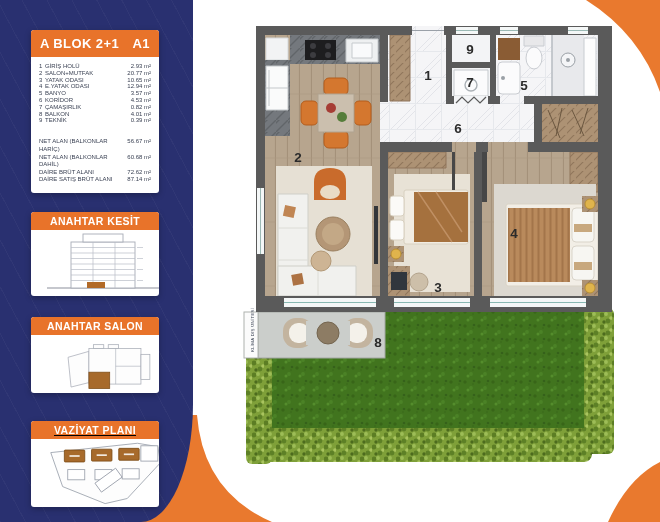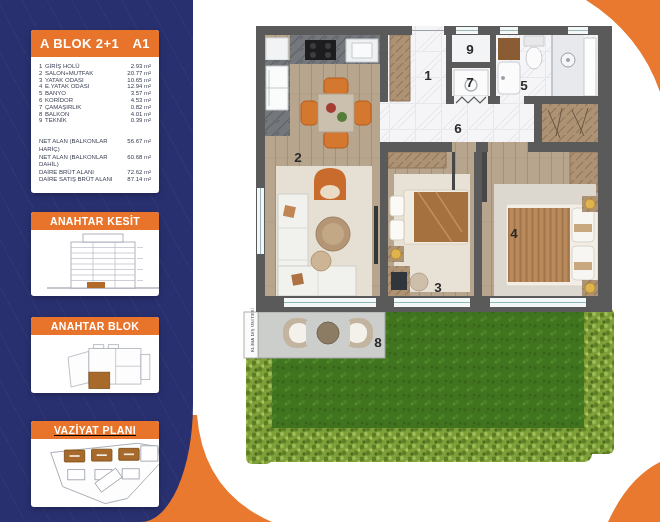--- a/index.html
+++ b/index.html
@@ -381,21 +381,21 @@
           <line x1="106" y1="17.5" x2="112" y2="17.5"></line>
             <line x1="106" y1="28.5" x2="112" y2="28.5"></line>
           <line x1="106" y1="39.5" x2="112" y2="39.5"></line>
             <line x1="106" y1="50.5" x2="112" y2="50.5"></line>
         </g>
         <rect x="56" y="52" width="18" height="6" fill="#b26a28"></rect>
       </svg>
     </div>
 
     <div class="card" id="plan-card">
-      <div class="card-header small-header">ANAHTAR BLOK</div>
+      <div class="card-header small-header">ANAHTAR SALON</div>
       <svg class="mini" width="150" height="58" viewBox="0 0 150 78">
         <polygon points="24,30 52,22 52,64 28,70" fill="#fdfdfd" stroke="#a7acb6"></polygon>
         <rect x="52" y="18" width="70" height="48" fill="#fdfdfd" stroke="#a7acb6"></rect>
         <rect x="58" y="13" width="14" height="5" fill="#fdfdfd" stroke="#a7acb6"></rect>
         <rect x="78" y="13" width="14" height="5" fill="#fdfdfd" stroke="#a7acb6"></rect>
         <line x1="88" y1="18" x2="88" y2="66" stroke="#a7acb6" stroke-width=".8"></line>
         <line x1="88" y1="42" x2="122" y2="42" stroke="#a7acb6" stroke-width=".8"></line>
         <rect x="122" y="26" width="12" height="34" fill="#fdfdfd" stroke="#a7acb6"></rect>
         <rect x="52" y="50" width="28" height="22" fill="#a76a2b" stroke="#7d4d17"></rect>
       </svg>

